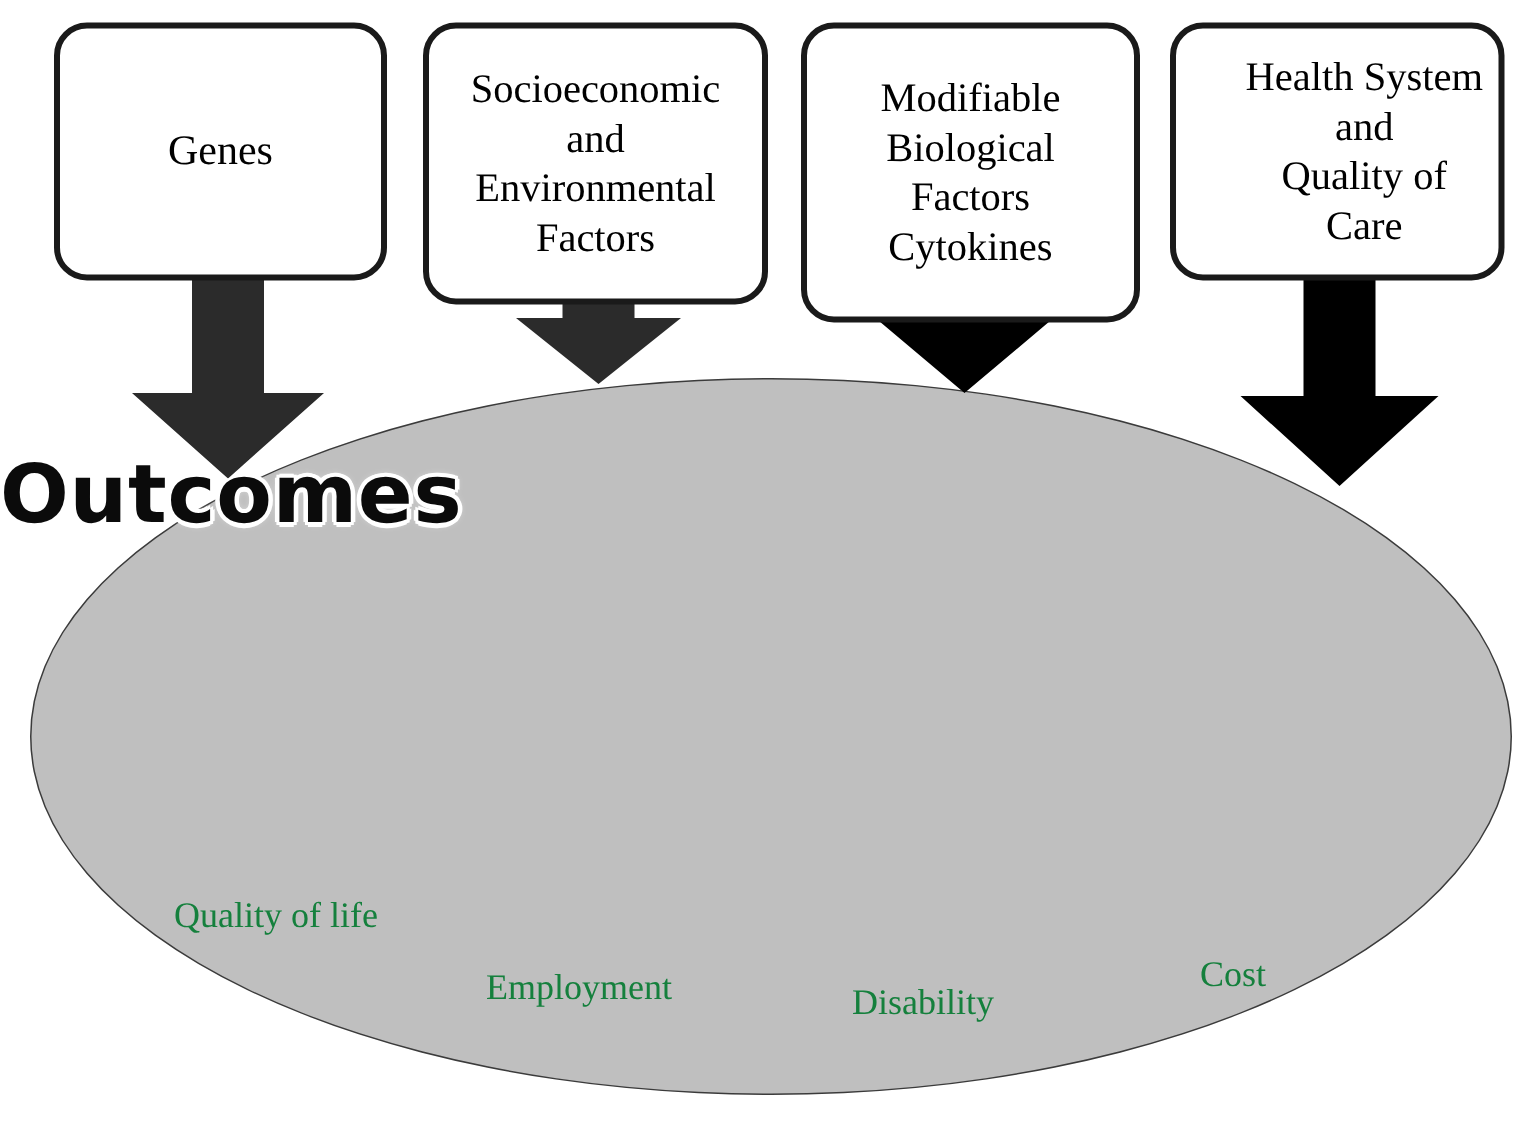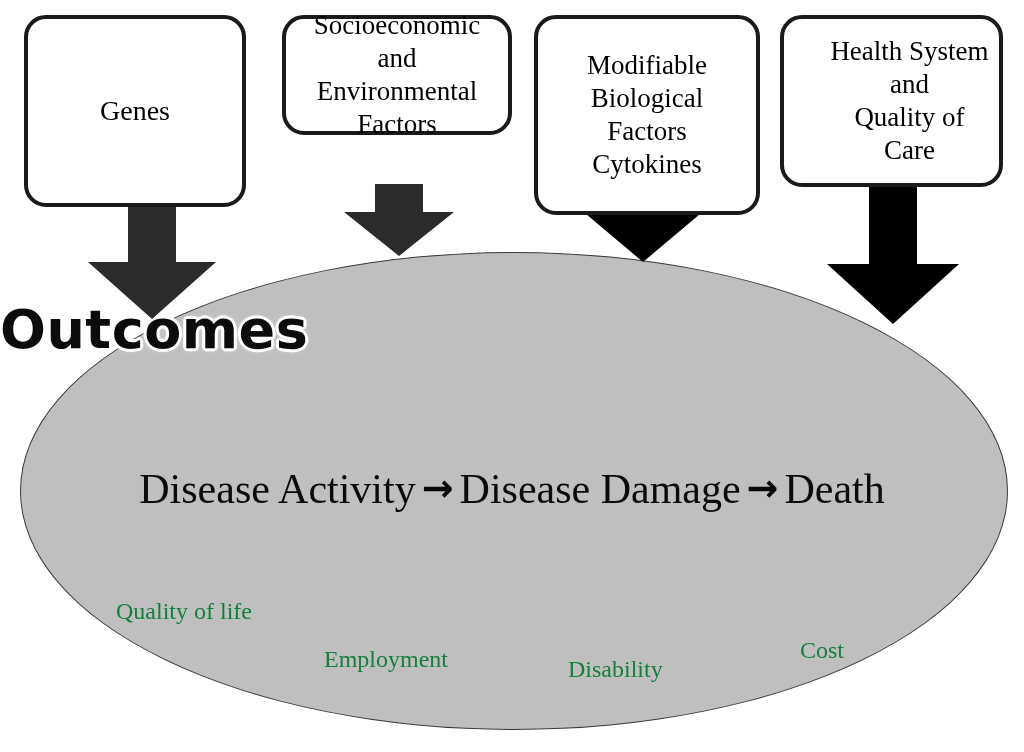--- a/index.html
+++ b/index.html
@@ -33,22 +33,22 @@
     z-index: 6;
   }
   .factor-label {
     font-family: "Liberation Serif", "DejaVu Serif", serif;
     font-size: 27px;
     line-height: 1.22;
     color: #000000;
     white-space: pre-line;
     padding: 0 8px;
   }
-  #box-genes      { left: 24px;  top: 15px; width: 222px; height: 192px; }
-  #box-socio      { left: 282px; top: 15px; width: 230px; height: 120px; }
+  #box-genes      { left: 36px;  top: 15px; width: 222px; height: 172px; }
+  #box-socio      { left: 282px; top: 15px; width: 230px; height: 188px; }
   #box-biological { left: 534px; top: 15px; width: 226px; height: 200px; }
   #box-health     { left: 780px; top: 15px; width: 223px; height: 172px; padding-left: 36px; }
 
   #box-genes .factor-label { font-size: 28px; }
 
   
   .arrow {
     position: absolute;
     z-index: 5;
   }
@@ -172,22 +172,19 @@
   <div class="arrow" id="arrow-4" style="left:812px; top:184px;">
     <svg width="180" height="140" viewBox="0 0 180 140" aria-hidden="true">
       <polygon points="57,0 105,0 105,80 147,80 81,140 15,80 57,80" fill="#000000"></polygon>
     </svg>
   </div>
 
   <div id="outcomes-ellipse"></div>
 
   <div id="outcomes-title">Outcomes</div>
 
-  <div id="progression-line">
-    <span>Disease Activity</span><span class="arrow-glyph">→</span><span>Disease Damage</span><span class="arrow-glyph">→</span><span>Death</span>
-  </div>
 
   <div class="outcome-tag" id="tag-quality">Quality of life</div>
   <div class="outcome-tag" id="tag-cost">Cost</div>
   <div class="outcome-tag" id="tag-employment">Employment</div>
   <div class="outcome-tag" id="tag-disability">Disability</div>
 
 </div>
 
 </body></html>

